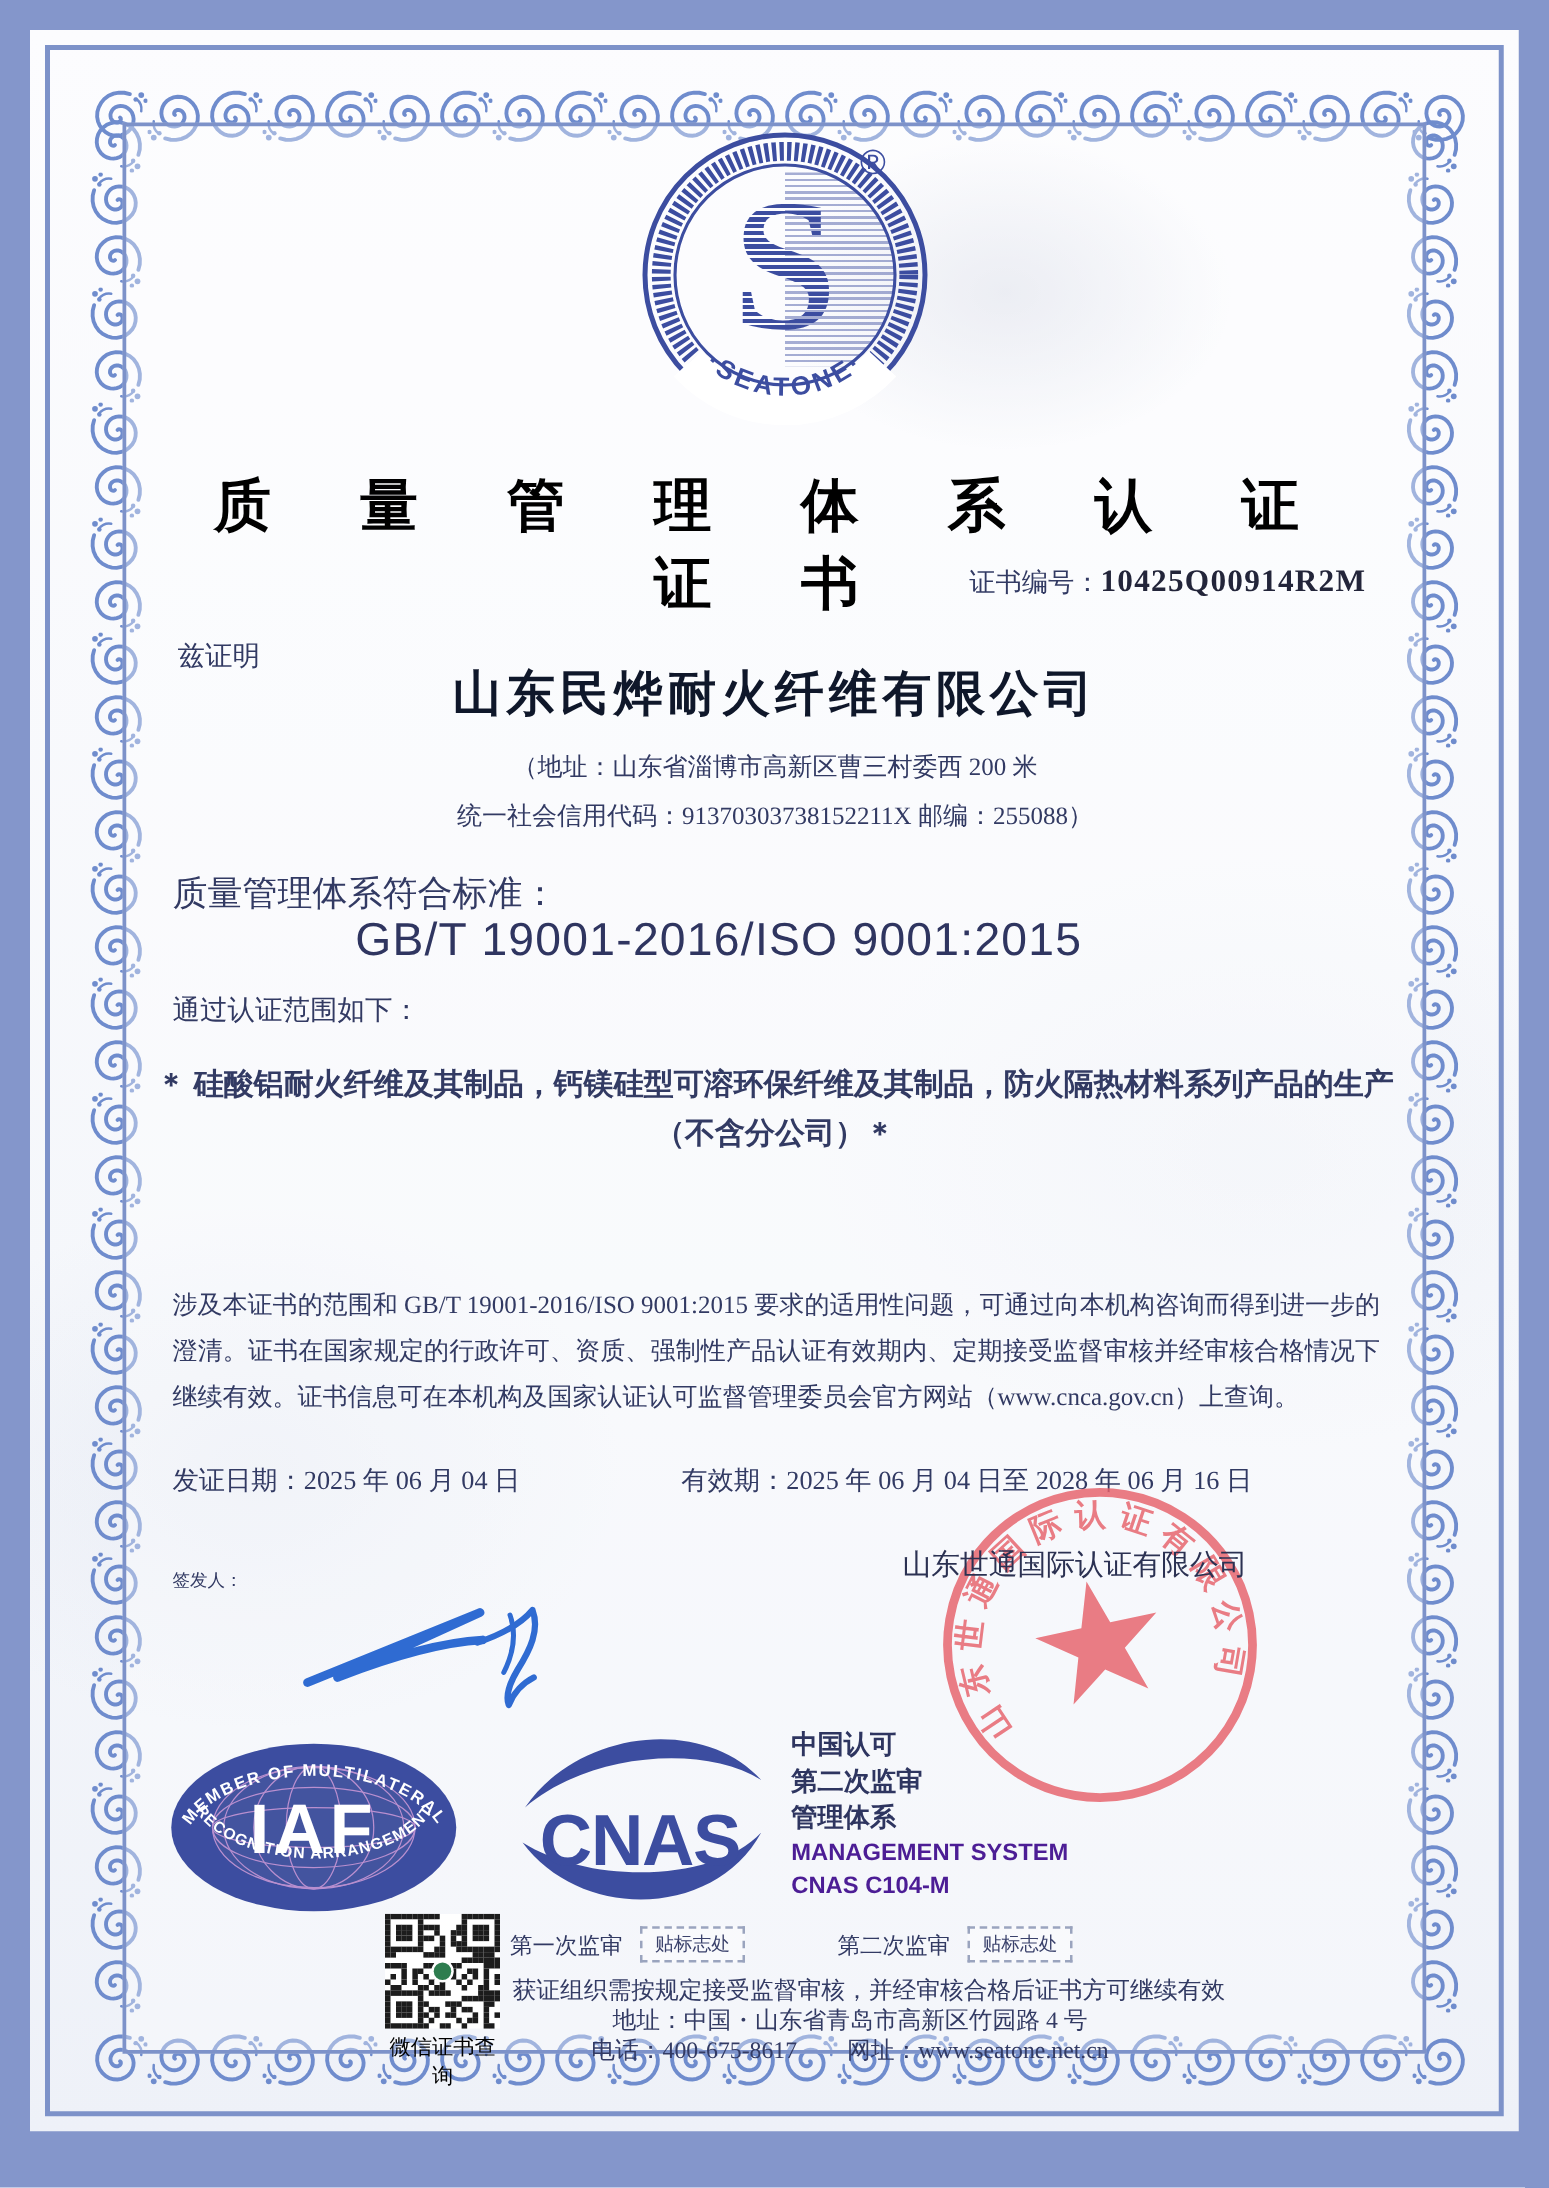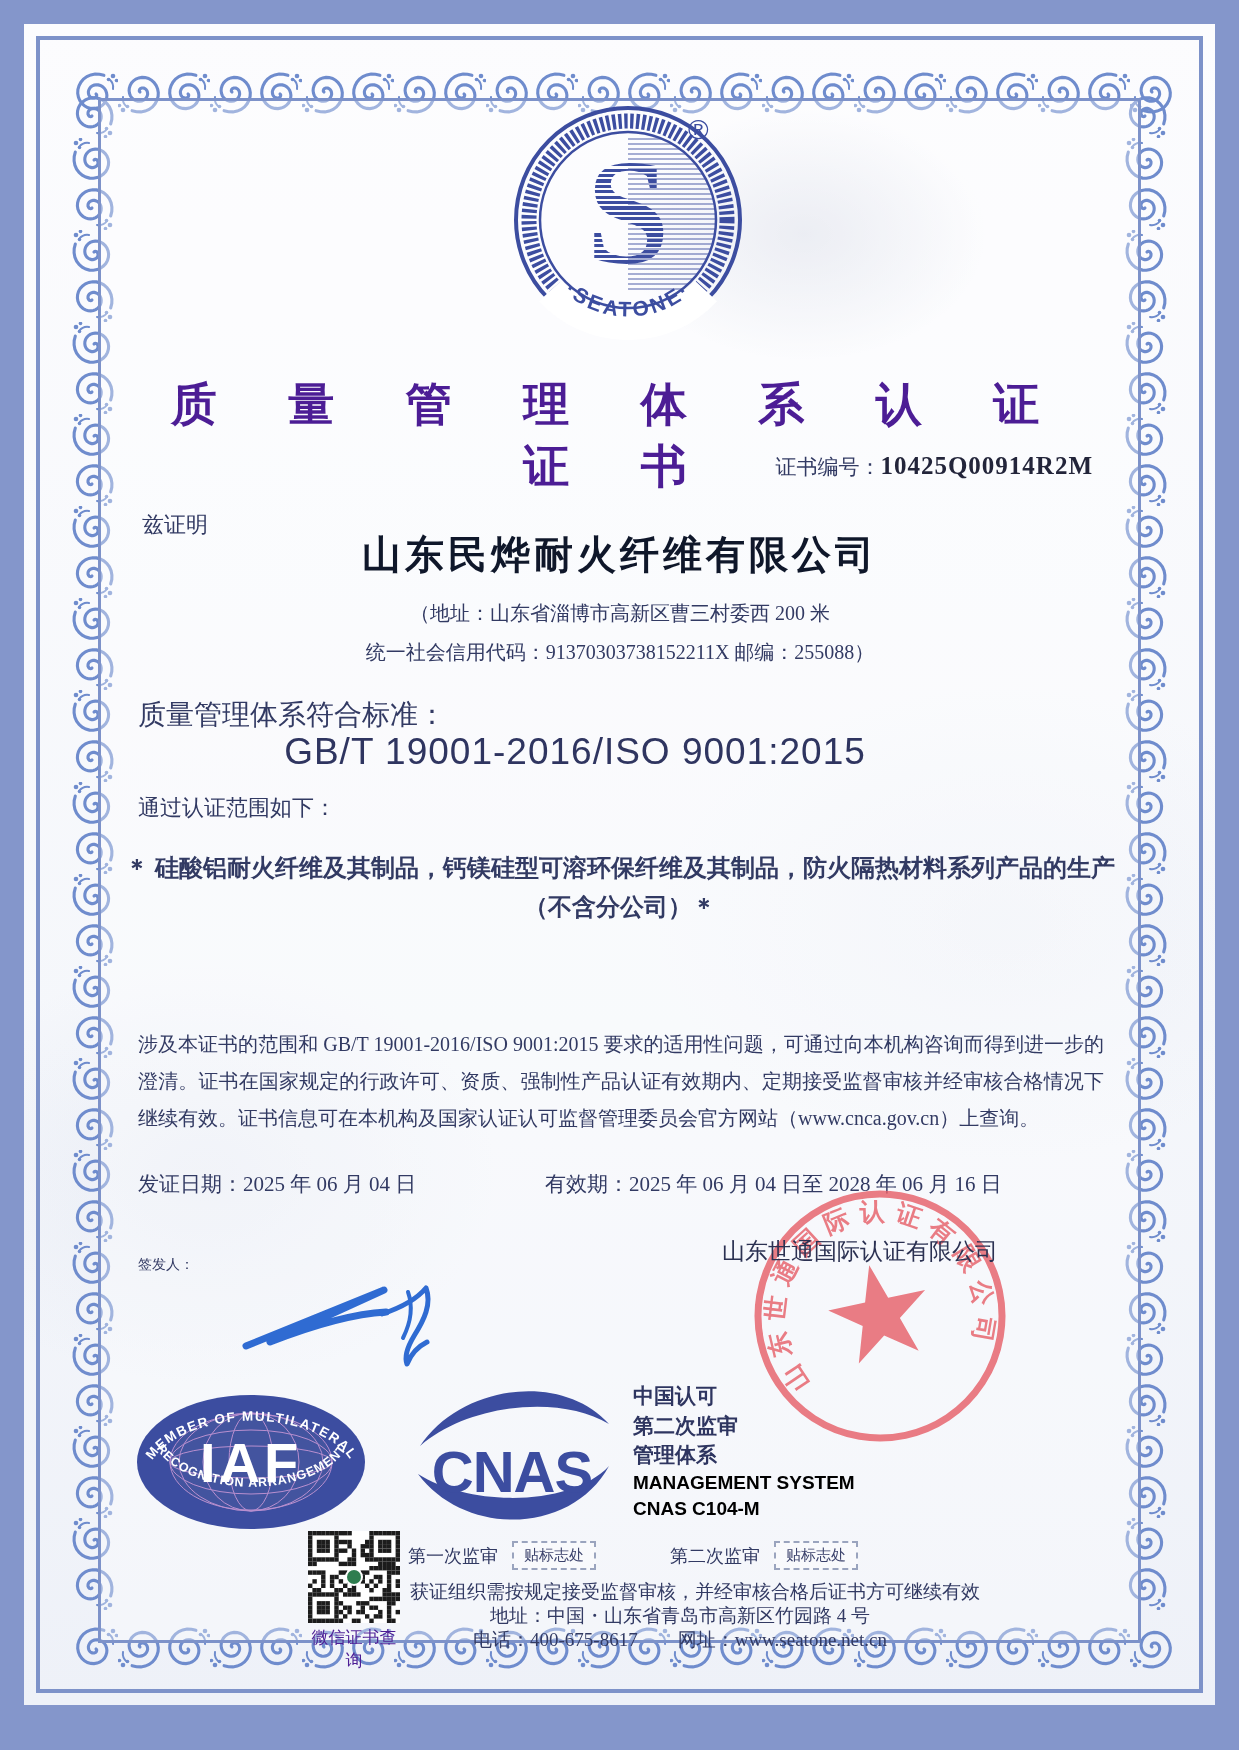--- a/index.html
+++ b/index.html
@@ -13,43 +13,43 @@
       linear-gradient(180deg,#fcfcfe 0%,#f5f7fb 60%,#eef1f8 100%);}
   .frame1{position:absolute;left:12px;top:12px;right:12px;bottom:12px;border:4px solid #7d92c9;}
   .frame2{position:absolute;left:74px;top:74px;right:74px;bottom:62px;border:3px solid #7d92c9;background:rgba(255,255,255,.35);}
   .strip{position:absolute;display:flex;overflow:hidden;}
   .strip span{flex:none;width:46px;height:46px;line-height:0;}
   .strip.vert{flex-direction:column;}
   .strip.vert span{transform:rotate(90deg);}
   .abs{position:absolute;}
   .cjk{color:#323a63;}
   .title{left:120px;width:1000px;top:374px;text-align:center;font-size:46px;font-weight:bold;
-         letter-spacing:30px;color:#4c1d95;}
+         letter-spacing:30px;color:#000000;}
   .certno{right:146px;top:452px;font-size:21px;color:#323a63;}
   .certno b{font-size:25px;color:#23253a;letter-spacing:1px;}
   .attest{left:142px;top:510px;font-size:22px;}
   .company{left:120px;width:1000px;top:528px;text-align:center;font-size:39px;font-weight:bold;color:#0f172a;letter-spacing:4px;}
   .addr{left:120px;width:1000px;text-align:center;font-size:20px;}
   .stdlabel{left:138px;top:696px;font-size:28px;}
   .standard{left:75px;width:1000px;top:731px;text-align:center;font-size:37px;color:#2f3560;
             font-family:"Liberation Sans",sans-serif;letter-spacing:1px;}
   .scopelabel{left:138px;top:793px;font-size:22px;}
   .scope{left:120px;width:1000px;top:849px;text-align:center;font-size:24px;font-weight:bold;line-height:39px;}
   .note{left:138px;width:966px;top:1026px;font-size:20px;line-height:37px;text-align:justify;}
   .daterow{font-size:21px;}
   .signer{left:138px;top:1256px;font-size:14px;}
   .issuer{left:700px;width:320px;top:1236px;font-size:23px;text-align:center;z-index:3;color:#2b3152;}
   .stampwrap{left:745px;top:1181px;width:270px;height:270px;opacity:.82;transform:rotate(-12deg);z-index:2;}
   .iafwrap{left:135px;top:1393px;width:233px;height:140px;}
   .cnaswrap{left:410px;top:1382px;width:205px;height:168px;}
   .cnastext{left:633px;top:1381px;font-family:"Liberation Sans",sans-serif;color:#2e3560;}
   .cnastext .zh{font-size:21px;font-weight:600;line-height:29.5px;}
-  .cnastext .en{font-size:19px;font-weight:bold;line-height:26px;color:#000000;}
+  .cnastext .en{font-size:19px;font-weight:bold;line-height:26px;color:#4c1d95;}
   .qrwrap{left:306px;top:1531px;width:96px;text-align:center;}
-  .qrcap{font-size:17px;margin-top:3px;color:#4c1d95;}
+  .qrcap{font-size:17px;margin-top:3px;color:#000000;}
   .auditrow{left:408px;top:1541px;width:500px;display:flex;align-items:center;gap:14px;font-size:18px;text-align:center;}
   .sticker{border:2px dashed #9aa4be;padding:3px 10px;font-size:15px;color:#3a416b;background:rgba(255,255,255,.4);}
   .notice{left:380px;width:600px;top:1579px;text-align:right;font-size:19px;}
   .orgaddr{left:380px;width:600px;top:1603px;text-align:center;font-size:19px;}
   .phonerow{left:380px;width:600px;top:1627px;text-align:center;font-size:19px;}
   .phonerow .gap{display:inline-block;width:40px;}
   .logo-wrap{left:506px;top:98px;width:244px;height:244px;}
   .logo-mask{position:absolute;left:34px;top:34px;width:176px;height:176px;border-radius:50%;overflow:hidden;}
   .logo-half{position:absolute;right:0;top:6px;width:50%;height:88%;
              background:repeating-linear-gradient(rgba(60,77,160,.45) 0 2px, transparent 2px 5px);}

